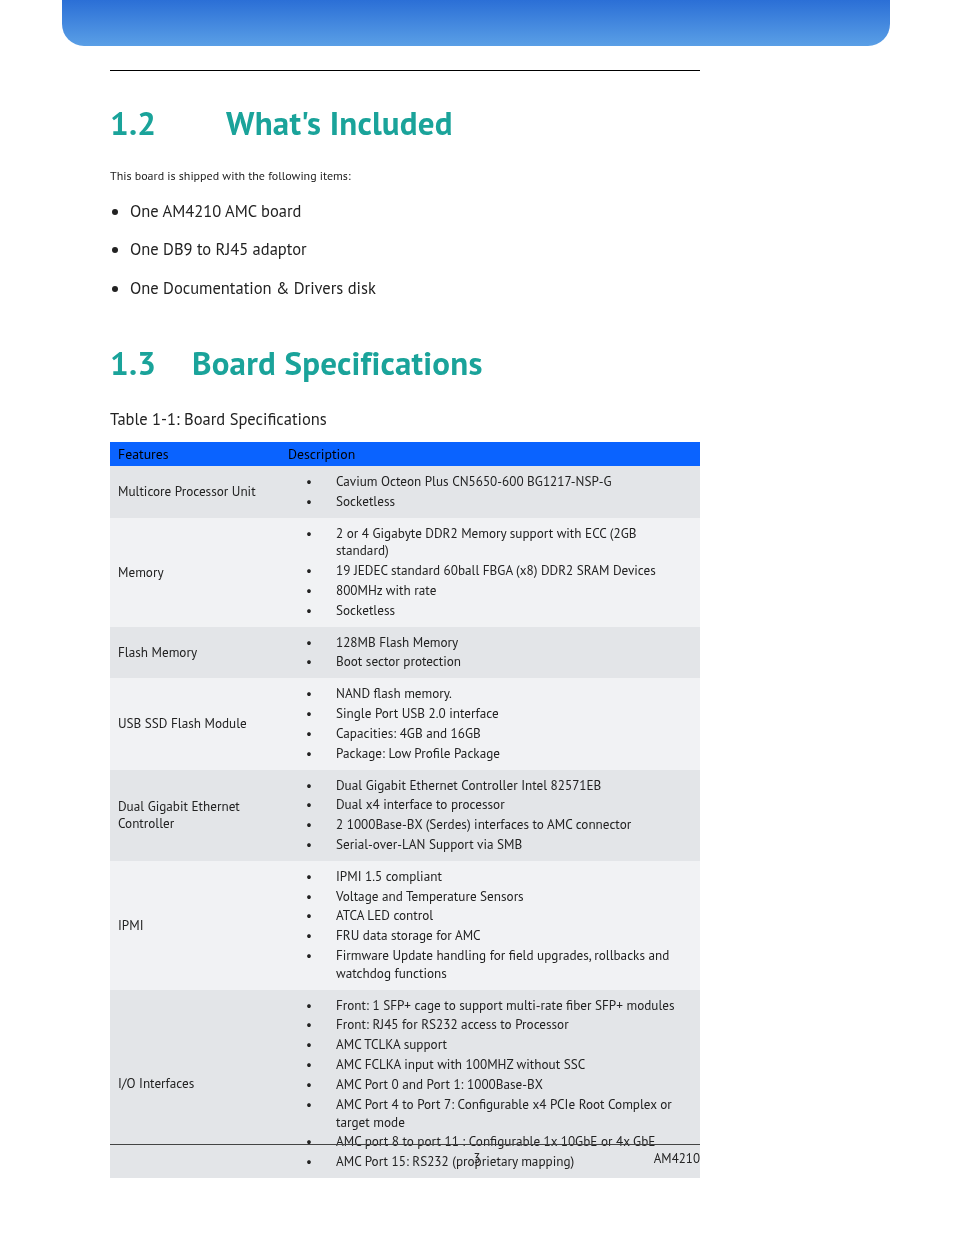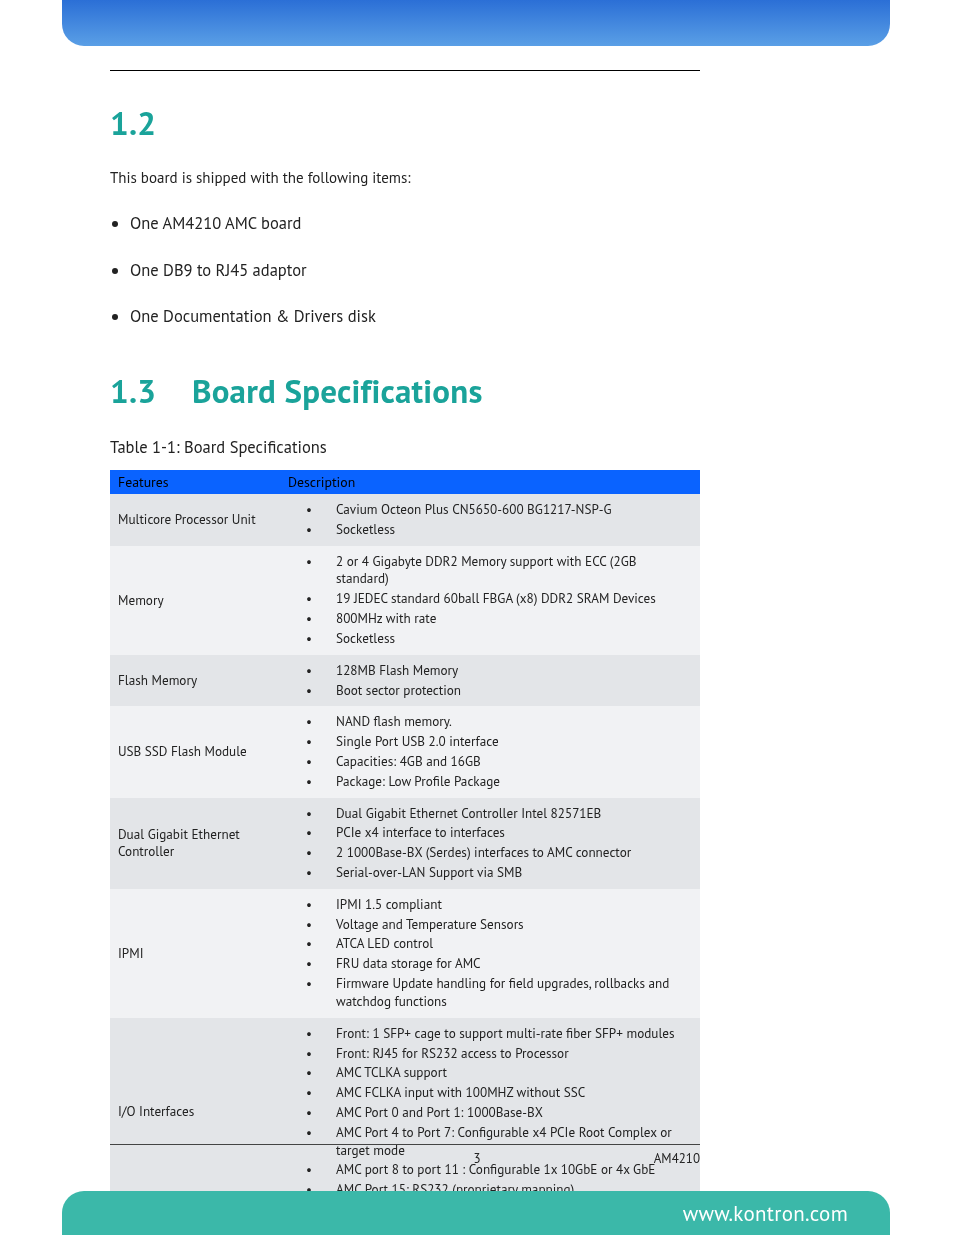--- a/index.html
+++ b/index.html
@@ -17,23 +17,23 @@
   }
   .rule { border-top: 1.5px solid #000; margin-bottom: 30px; }
 
   h1.section {
     color: #1aa39a; font-weight: 700; font-size: 33px;
     display: flex; gap: 58px; margin: 18px 0 24px 0;
     letter-spacing: 0.2px;
   }
   h1.section .num { min-width: 58px; }
 
-  p.body { font-size: 15px; margin: 10px 0 14px 0; line-height: 1.35; }
+  p.body { font-size: 12px; margin: 10px 0 14px 0; line-height: 1.35; }
   ul.body { margin: 8px 0 14px 20px; }
-  ul.body li { font-size: 16.5px; margin: 24px 0; line-height: 1.35; list-style: disc; }
+  ul.body li { font-size: 16.5px; margin: 16px 0; line-height: 1.35; list-style: disc; }
 
   .tbl-title { font-size: 16.5px; margin: 20px 0 12px 0; }
 
   table.spec { width: 100%; border-collapse: collapse; font-size: 13.2px; }
   table.spec th {
     background: #0a63ff; color: #000000; text-align: left; font-weight: 400;
     padding: 3px 8px; font-size: 13.8px;
   }
   table.spec td { vertical-align: middle; padding: 6px 8px; }
   table.spec td.feat { width: 170px; padding-left: 8px; }
@@ -68,20 +68,21 @@
 <body>
 
 <div class="page">
   <div class="top-tab"></div>
 
   <div class="content">
     <div class="rule"></div>
 
     <h1 class="section">
       <span class="num">1.2</span>
+      <span>What's Included</span>
     </h1>
 
     <p class="body">This board is shipped with the following items:</p>
     <ul class="body">
       <li>One AM4210 AMC board</li>
       <li>One DB9 to RJ45 adaptor</li>
       <li>One Documentation &amp; Drivers disk</li>
     </ul>
 
     <h1 class="section" style="margin-top:42px;gap:24px;">
@@ -137,21 +138,21 @@
                 <li>Capacities: 4GB and 16GB</li>
                 <li>Package: Low Profile Package</li>
               </ul>
             </td>
           </tr>
           <tr class="r0">
             <td class="feat">Dual Gigabit Ethernet Controller</td>
             <td>
               <ul>
                 <li>Dual Gigabit Ethernet Controller Intel 82571EB</li>
-                <li>PCIe x4 interface to interfaces</li>
+                <li>Dual x4 interface to processor</li>
                 <li>2 1000Base-BX (Serdes) interfaces to AMC connector</li>
                 <li>Serial-over-LAN Support via SMB</li>
               </ul>
             </td>
           </tr>
           <tr class="r1">
             <td class="feat">IPMI</td>
             <td>
               <ul>
                 <li>IPMI 1.5 compliant</li>
@@ -178,16 +179,13 @@
             </td>
           </tr>
         </tbody>
     </table>
   </div>
 
   <div class="footer-rule"></div>
   <div class="pagenum">3</div>
   <div class="model">AM4210</div>
 
-  <div class="bottom-tab">
-    <span>www.kontron.com</span>
-  </div>
 </div>
 
 </body></html>

